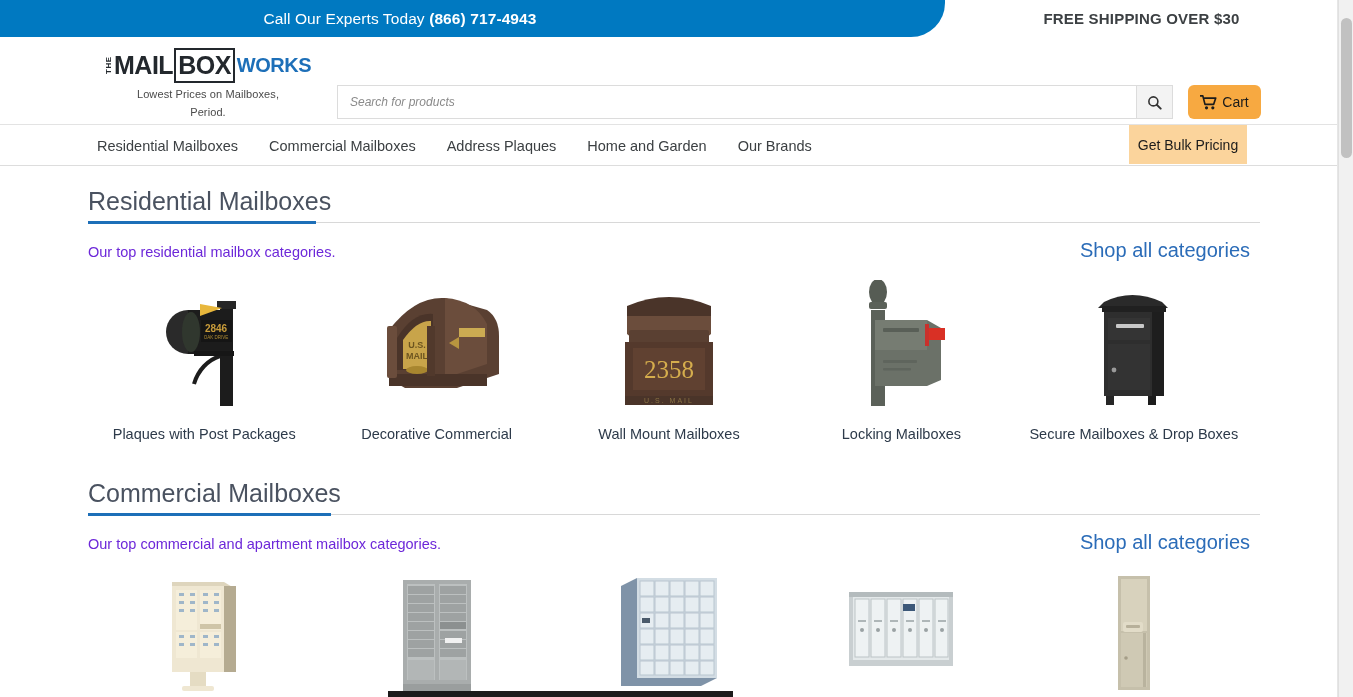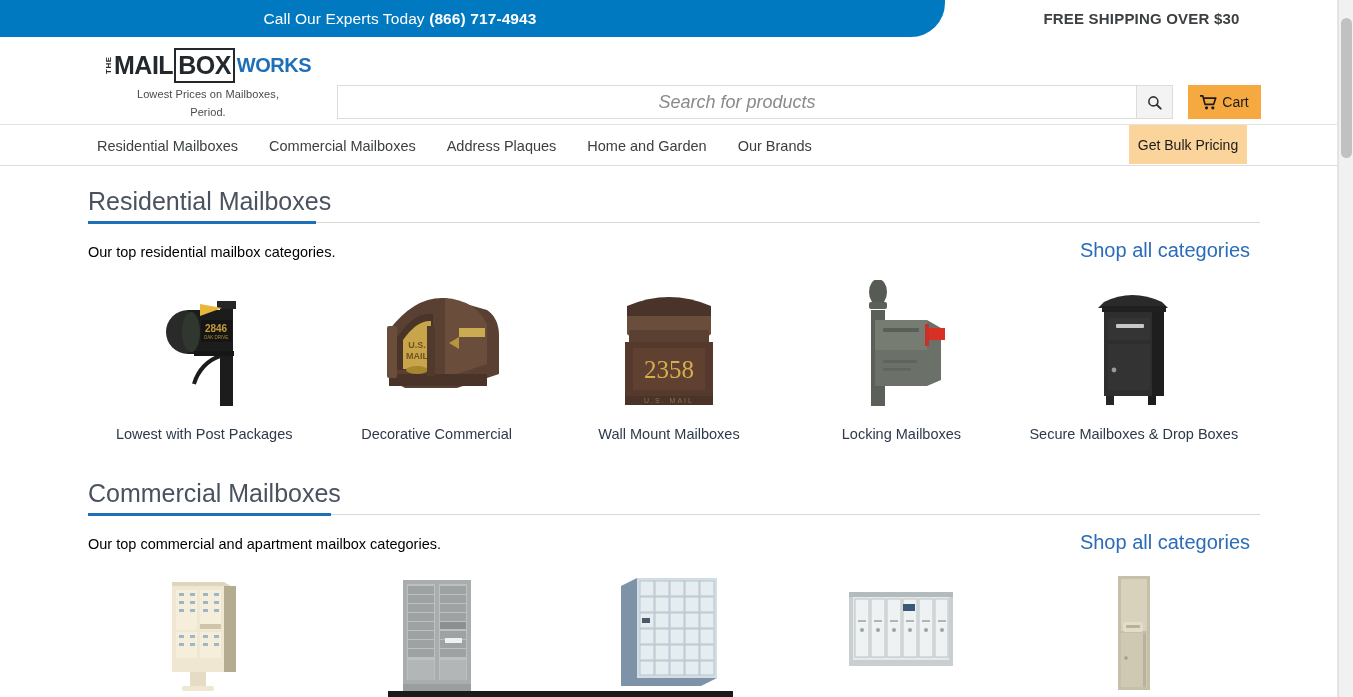--- a/index.html
+++ b/index.html
@@ -121,26 +121,25 @@
     left: 337px; top: 48px;
     display: flex;
     width: 836px;
     height: 34px;
   }
   .search-input {
     flex: 1;
     border: 1px solid #dcdcdc;
     border-right: none;
     padding: 0 12px;
-    font-size: 18px;
+    font-size: 12px;
     font-family: "Liberation Sans", sans-serif;
     color: #555;
     outline: none;
     background: #fff;
-    text-align: center;
   }
   .search-input::placeholder { color: #8a8a8a; font-style: italic; }
   .search-btn {
     width: 37px;
     background: #f3f3f3;
     border: 1px solid #dcdcdc;
     cursor: pointer;
     display: flex;
     align-items: center;
     justify-content: center;
@@ -148,21 +147,21 @@
   }
   .search-btn svg { display: block; }
 
   .cart-btn {
     position: absolute;
     left: 1188px; top: 48px;
     width: 73px; height: 34px;
     background: #f7a košík;
     background: #f7a941;
     border: none;
-    border-radius: 0;
+    border-radius: 6px;
     display: flex;
     align-items: center;
     justify-content: center;
     gap: 5px;
     font-size: 14px;
     color: #1b1b1b;
     cursor: pointer;
     font-family: "Liberation Sans", sans-serif;
   }
 
@@ -241,21 +240,21 @@
   }
   .rule-res::before { width: 228px; }
   .rule-com::before { width: 243px; }
 
   .sec-sub {
     display: flex;
     justify-content: space-between;
     align-items: baseline;
     margin-top: 16px;
   }
-  .sec-sub-text { font-size: 14.5px; color: #000000; }
+  .sec-sub-text { font-size: 14.5px; color: #6d28d9; }
   .sec-sub-link { font-size: 20px; color: #2b6cb8; text-decoration: none; cursor: pointer; }
 
   .tiles {
     display: flex;
     margin-top: 16px;
   }
   .tile {
     width: 234px;
     text-decoration: none;
     display: flex;
@@ -393,21 +392,21 @@
           <path d="M44 30 h44 v44 h-44 z" fill="#1c1c1c"></path>
           <path d="M44 30 a22 22 0 0 0 0 44" fill="#2a2a2a"></path>
           <ellipse cx="47" cy="52" rx="9" ry="20" fill="#30372e"></ellipse>
           <rect x="57" y="40" width="31" height="22" fill="#151515"></rect>
           <text x="72" y="52" font-family="'Liberation Sans',sans-serif" font-size="10" fill="#c79b3a" text-anchor="middle" font-weight="bold">2846</text>
           <text x="72" y="59" font-family="'Liberation Sans',sans-serif" font-size="4.5" fill="#b08c33" text-anchor="middle">OAK DRIVE</text>
           <path d="M56 24 l22 4 -22 8 z" fill="#e8b73c"></path>
           <rect x="50" y="71" width="40" height="5" fill="#161616"></rect>
         </svg>
       </span>
-      <span class="tile-label">Lowest with Post Packages</span>
+      <span class="tile-label">Plaques with Post Packages</span>
     </a>
 
     <a class="tile" href="#">
       <span class="tile-img">
         <svg width="140" height="122" viewBox="0 0 140 122">
           <path d="M22 44 q26 -34 56 -32 l42 12 q12 8 12 26 v38 l-42 14 h-52 q-16 -8 -16 -26 z" fill="#5a4032"></path>
           <path d="M78 12 q30 2 42 26 v40 l-42 14 z" fill="#6b4d3c"></path>
           <path d="M30 52 q16 -26 36 -24 v56 h-36 z" fill="#4a3429"></path>
           <path d="M36 54 q14 -20 28 -19 v48 h-28 z" fill="#c8a44a"></path>
           <text x="50" y="62" font-family="'Liberation Sans',sans-serif" font-size="9" fill="#6d5520" text-anchor="middle" font-weight="bold">U.S.</text>

